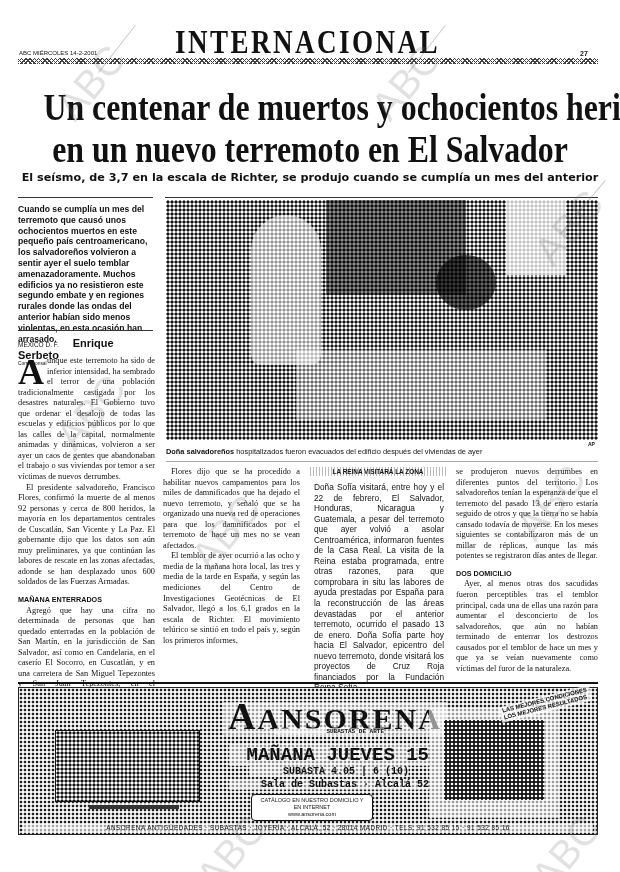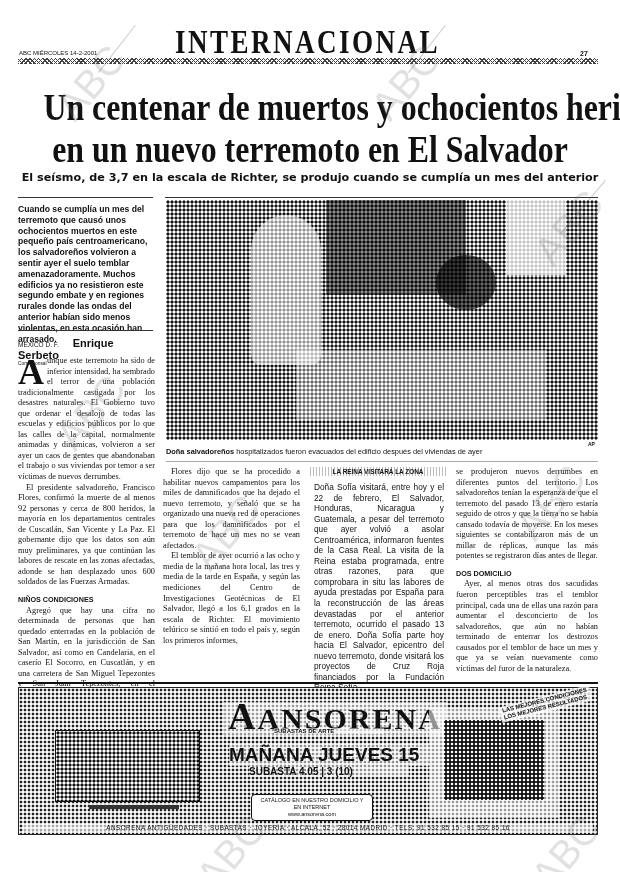--- a/index.html
+++ b/index.html
@@ -39,21 +39,21 @@
   .subhed { font-family: "Liberation Sans", sans-serif; font-weight: bold; font-size: 7.2px; margin-top: 7px; }
   .dropcap { float: left; font-family: "Liberation Serif", serif; font-weight: bold; font-size: 36px; line-height: 30px; margin: 1px 3px 0 0; }
   .caption { font-family: "Liberation Sans", sans-serif; font-size: 7.4px; white-space: nowrap; }
   .thin-rule { height: 1px; background: #555; }
   .box-head { font-family: "Liberation Sans", sans-serif; font-weight: bold; font-size: 6.4px; text-align: center; background: repeating-linear-gradient(90deg, #bbb 0 1px, transparent 1px 3px); padding: 1px 0; }
   .box-text { font-family: "Liberation Sans", sans-serif; font-size: 8.3px; line-height: 10.55px; text-align: justify; }
   .watermark { font-family: "Liberation Sans", sans-serif; font-size: 40px; color: rgba(120,120,120,0.22); transform: rotate(-50deg); pointer-events: none; white-space: nowrap; }
   .wm-line { width: 1px; background: rgba(110,110,110,0.35); transform-origin: top left; }
   .ad-box { border: 1px solid #222; }
   .ad-logo { font-family: "Liberation Serif", serif; font-weight: bold; font-size: 30px; letter-spacing: 2px; color: #111; background: rgba(255,255,255,0.55); padding: 0 4px; }
-  .ad-line { font-family: Liberation Sans, sans-serif; font-weight: bold; text-align: left; color: #111; background: rgba(255,255,255,0.5); white-space: nowrap; }
+  .ad-line { font-family: Liberation Mono, monospace; font-weight: bold; text-align: right; color: #111; background: rgba(255,255,255,0.5); white-space: nowrap; }
   .ad-contact { border: 1.5px solid #111; border-radius: 4px; background: #fff; font-family: "Liberation Sans", sans-serif; font-size: 5.5px; text-align: center; padding: 2px 4px; line-height: 7px; }
   .ad-banner { font-family: "Liberation Sans", sans-serif; font-weight: bold; font-size: 6px; transform: rotate(-14deg); line-height: 7px; background: rgba(255,255,255,0.75); padding: 1px 3px; white-space: nowrap; }
   .ad-footer { font-family: "Liberation Sans", sans-serif; font-size: 6.3px; letter-spacing: 0.5px; white-space: nowrap; background: rgba(255,255,255,0.6); }
 </style>
 </head>
 <body>
 
 <div class="abs byline" style="left:19px; top:50px; font-size:6px;">ABC MIÉRCOLES 14-2-2001</div>
 <div class="abs section-title" style="left:148px; top:24px; width:300px; text-align:center;">INTERNACIONAL</div>
 <div class="abs byline" style="left:580px; top:50px; font-weight:bold; font-size:7px;">27</div>
@@ -84,21 +84,21 @@
 <div class="abs" style="left:18px; top:337px; width:136px;">
   <div class="byline">
     <span>MÉXICO D. F.</span>
     <b>Enrique Serbeto</b>
   </div>
   <div class="dateline-small">Corresponsal</div>
 </div>
 <div class="abs body-col" style="left:18px; top:356px; width:137px;">
   <p class="noindent"><span class="dropcap">A</span><span>unque este terremoto ha sido de inferior intensidad, ha sembrado el terror de una población tradicionalmente castigada por los desastres naturales. El Gobierno tuvo que ordenar el desalojo de todas las escuelas y edificios públicos por lo que las calles de la capital, normalmente animadas y dinámicas, volvieron a ser ayer un caos de gentes que abandonaban el trabajo o sus viviendas por temor a ser víctimas de nuevos derrumbes.</span></p>
   <p>El presidente salvadoreño, Francisco Flores, confirmó la muerte de al menos 92 personas y cerca de 800 heridos, la mayoría en los departamentos centrales de Cuscatlán, San Vicente y La Paz. El gobernante dijo que los datos son aún muy preliminares, ya que continúan las labores de rescate en las zonas afectadas, adonde se han desplazado unos 600 soldados de las Fuerzas Armadas.</p>
-  <div class="subhed">NIÑOS CONDICIONES</div>
+  <div class="subhed">MAÑANA ENTERRADOS</div>
   <p>Agregó que hay una cifra no determinada de personas que han quedado enterradas en la población de San Martín, en la jurisdicción de San Salvador, así como en Candelaria, en el caserío El Socorro, en Cuscatlán, y en una carretera de San Miguel Tepezontes y San Juan Tepezontes, en el departamento de La Paz. Poco des-</p>
 </div>
 
 <div class="abs body-col" style="left:163px; top:467px; width:137px;">
   <p>Flores dijo que se ha procedido a habilitar nuevos campamentos para los miles de damnificados que ha dejado el nuevo terremoto, y señaló que se ha organizado una nueva red de operaciones para que los damnificados por el terremoto de hace un mes no se vean afectados.</p>
   <p>El temblor de ayer ocurrió a las ocho y media de la mañana hora local, las tres y media de la tarde en España, y según las mediciones del Centro de Investigaciones Geotécnicas de El Salvador, llegó a los 6,1 grados en la escala de Richter. El movimiento telúrico se sintió en todo el país y, según los primeros informes,</p>
 </div>
 
 <div class="abs" style="left:310px; top:467px; width:136px;">
   <div class="box-head">LA REINA VISITARÁ LA ZONA</div>
@@ -114,21 +114,22 @@
 <div class="abs thin-rule" style="left:18px; top:682px; width:580px; height:2px; background:#111;"></div>
 <div class="abs halftone-light ad-box" style="left:18px; top:687px; width:580px; height:148px;">
   <div class="abs halftone" style="left:36px; top:42px; width:145px; height:72px; border:1px solid #111;"></div>
   <div class="abs" style="left:70px; top:117px; width:90px; height:4px; background:#333;"></div>
 
   <div class="abs" style="left:205px; top:6px; width:215px; text-align:center;">
     <span class="ad-logo"><span style="font-size:38px;">A</span><span>ANSORENA</span></span>
   </div>
   <div class="abs ad-line" style="left:255px; top:40px; width:110px; font-size:6px;">SUBASTAS DE ARTE</div>
   <div class="abs ad-line" style="left:210px; top:56px; width:200px; font-size:19px;">MAÑANA JUEVES 15</div>
-  <div class="abs ad-line" style="left:230px; top:78px; width:160px; font-size:10px;">SUBASTA 4.05 | 3 (10)</div>
+  <div class="abs ad-line" style="left:230px; top:78px; width:160px; font-size:10px;">SUBASTA 4.05 | 6 (10)</div>
+  <div class="abs ad-line" style="left:210px; top:91px; width:200px; font-size:10px;">Sala de Subastas · Alcalá 52</div>
   <div class="abs ad-contact" style="left:232px; top:106px; width:122px;">
     <div>CATÁLOGO EN NUESTRO DOMICILIO Y EN INTERNET</div>
     <div>www.ansorena.com</div>
   </div>
 
   <div class="abs" style="left:410px; top:20px; width:130px; height:110px; background:rgba(255,255,255,0.55);"></div>
   <div class="abs halftone" style="left:425px; top:32px; width:100px; height:80px; background-color:#333;"></div>
   <div class="abs ad-banner" style="left:480px; top:8px;">
     <div>LAS MEJORES CONDICIONES</div>
     <div>LOS MEJORES RESULTADOS</div>

